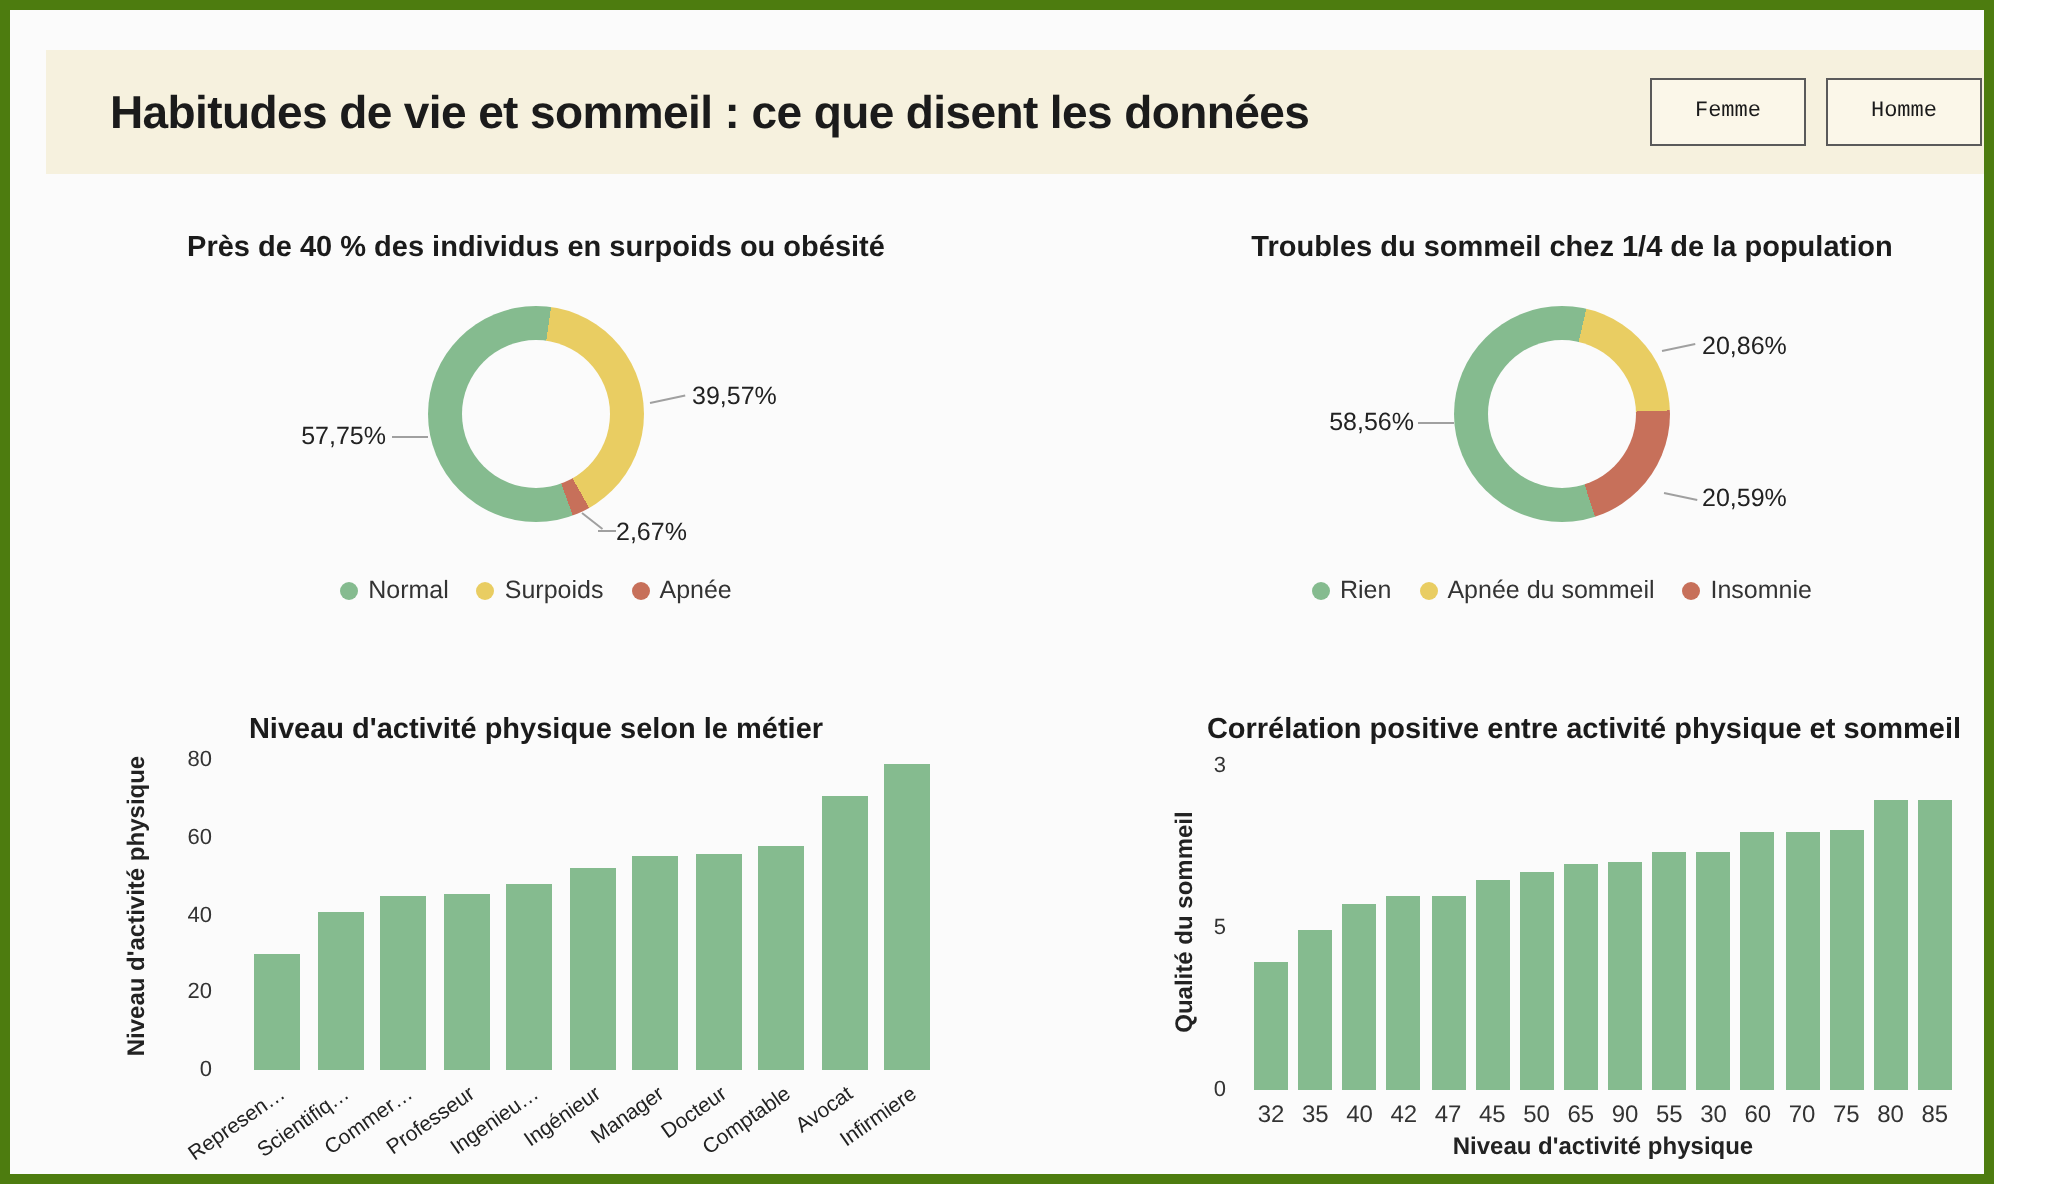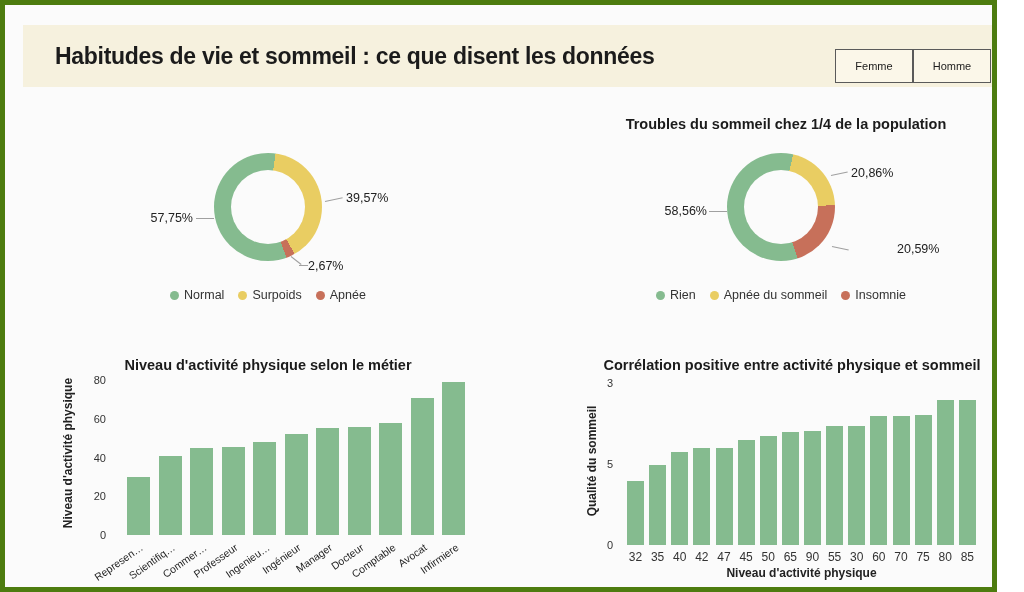--- a/index.html
+++ b/index.html
@@ -4,21 +4,21 @@
 <style>
   html,body{margin:0;padding:0;background:#ffffff;}
   .canvas{
     position:relative;width:997px;height:592px;background:#fbfbfb;
     font-family:"Liberation Sans",sans-serif;color:#1d1d1d;overflow:hidden;
     border:5px solid #4d7c0f;box-sizing:border-box;
   }
   
   .header{position:absolute;left:18px;top:20px;width:988px;height:62px;background:#f6f1de;display:flex;align-items:center;}
   .header-title{margin:0 0 0 32px;font-size:23px;font-weight:bold;letter-spacing:-0.3px;color:#1b1b1b;}
-  .header-buttons{position:absolute;right:20px;top:24px;display:flex;gap:0;}
+  .header-buttons{position:absolute;right:20px;top:14px;display:flex;gap:10px;font-family:Liberation Mono, monospace;}
   .hbtn{width:78px;height:34px;background:#fbf7e9;border:1px solid #5a5a5a;font-family:inherit;font-size:11px;color:#1b1b1b;cursor:pointer;}
   
   .chart-title{position:absolute;text-align:center;font-size:14.5px;font-weight:bold;color:#1b1b1b;}
   .donut{position:absolute;width:108px;height:108px;border-radius:50%;}
   .donut::after{content:"";position:absolute;inset:17px;border-radius:50%;background:#fbfbfb;}
   .slice-label{position:absolute;font-size:12.5px;color:#222;}
   .leader{position:absolute;height:1px;background:#a0a0a0;transform-origin:left center;}
   .legend{position:absolute;display:flex;justify-content:center;align-items:center;gap:14px;font-size:12.5px;color:#333;}
   .legend-item{display:flex;align-items:center;gap:5px;cursor:pointer;}
   .legend-dot{width:9px;height:9px;border-radius:50%;flex:none;}
@@ -40,20 +40,21 @@
 <div class="canvas">
 
   <div class="header">
     <h1 class="header-title">Habitudes de vie et sommeil : ce que disent les données</h1>
     <div class="header-buttons">
       <button class="hbtn">Femme</button>
       <button class="hbtn">Homme</button>
     </div>
   </div>
 
+  <div class="chart-title" style="left:43px;top:111px;width:440px">Près de 40 % des individus en surpoids ou obésité</div>
   <div class="donut" style="left: 209px; top: 148px; background: conic-gradient(from 8deg, rgb(233, 205, 98) 0%, rgb(233, 205, 98) 39.57%, rgb(199, 112, 90) 39.57%, rgb(199, 112, 90) 42.24%, rgb(133, 187, 143) 42.24%, rgb(133, 187, 143) 99.99%);"></div>
   <span class="slice-label" style="left:128px;top:206px;width:60px;text-align:right">57,75%</span>
   <span class="slice-label" style="left:341px;top:186px">39,57%</span>
   <span class="slice-label" style="left:303px;top:254px">2,67%</span>
   <div class="leader" style="left:191px;top:213px;width:18px"></div>
   <div class="leader" style="left:320px;top:196px;width:18px;transform:rotate(-12deg)"></div>
   <div class="leader" style="left:286px;top:251px;width:13px;transform:rotate(38deg)"></div>
   <div class="leader" style="left:294px;top:260px;width:9px"></div>
   <div class="legend" style="left:43px;top:283px;width:440px">
     <div class="legend-item">
@@ -67,21 +68,21 @@
     <div class="legend-item">
       <span class="legend-dot" style="background: rgb(199, 112, 90);"></span>
       <span>Apnée</span>
     </div>
   </div>
 
   <div class="chart-title" style="left:561px;top:111px;width:440px">Troubles du sommeil chez 1/4 de la population</div>
   <div class="donut" style="left: 722px; top: 148px; background: conic-gradient(from 13deg, rgb(233, 205, 98) 0%, rgb(233, 205, 98) 20.86%, rgb(199, 112, 90) 20.86%, rgb(199, 112, 90) 41.45%, rgb(133, 187, 143) 41.45%, rgb(133, 187, 143) 100.01%);"></div>
   <span class="slice-label" style="left:642px;top:199px;width:60px;text-align:right">58,56%</span>
   <span class="slice-label" style="left:846px;top:161px">20,86%</span>
-  <span class="slice-label" style="left:892px;top:237px">20,59%</span>
+  <span class="slice-label" style="left:846px;top:237px">20,59%</span>
   <div class="leader" style="left:704px;top:206px;width:18px"></div>
   <div class="leader" style="left:826px;top:170px;width:17px;transform:rotate(-12deg)"></div>
   <div class="leader" style="left:827px;top:241px;width:17px;transform:rotate(12deg)"></div>
   <div class="legend" style="left:556px;top:283px;width:440px">
     <div class="legend-item">
       <span class="legend-dot" style="background: rgb(133, 187, 143);"></span>
       <span>Rien</span>
     </div>
     <div class="legend-item">
       <span class="legend-dot" style="background: rgb(233, 205, 98);"></span>

